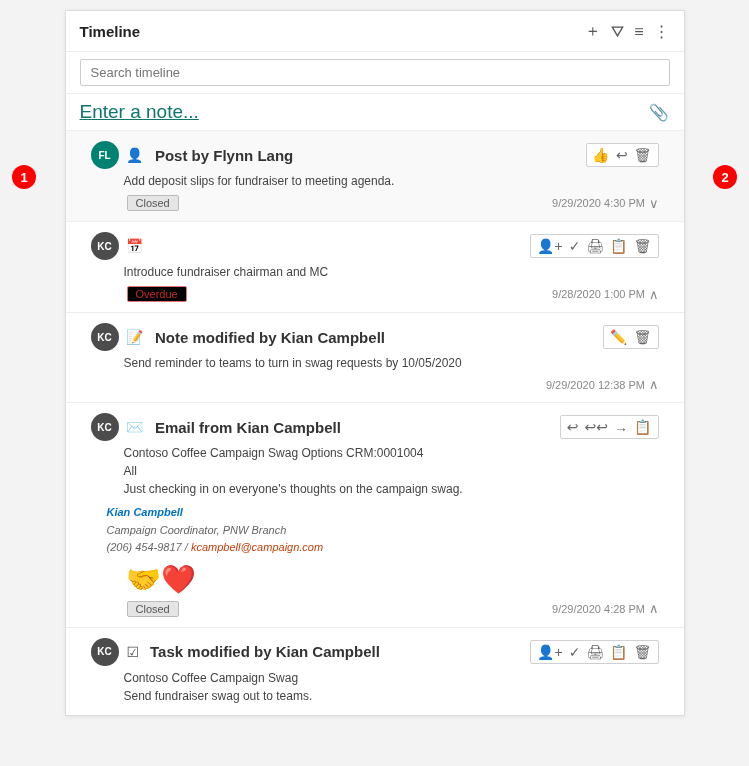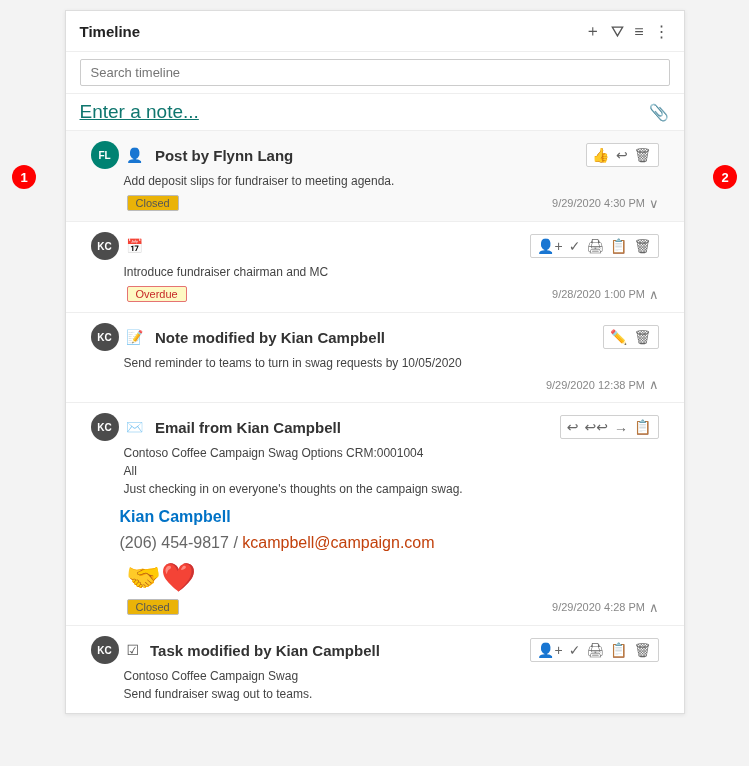--- a/index.html
+++ b/index.html
@@ -157,26 +157,26 @@
       display: inline-block;
       font-size: 11px;
       padding: 1px 8px;
       border-radius: 2px;
       border: 1px solid #bbb;
       color: #555;
     }
     .badge-closed {
       border-color: #bbb;
       color: #555;
-      background: #eab308;
+      background: #e5e5e5;
     }
     .badge-overdue {
       border-color: #e57373;
       color: #c62828;
-      background: #fef9c3;
+      background: #000000;
     }
     .timestamp {
       font-size: 11px;
       color: #888;
       display: flex;
       align-items: center;
       gap: 4px;
     }
     .chevron {
       font-size: 13px;
@@ -195,24 +195,25 @@
       font-size: 13px;
       font-weight: 700;
       display: flex;
       align-items: center;
       justify-content: center;
       z-index: 20;
     }
 
     
     .email-signature {
-      margin-left: 29px;
+      margin-left: 16px;
       margin-top: 6px;
-      font-size: 16px;
+      font-size: 11px;
       line-height: 1.6;
+      font-style: italic;
     }
     .email-signature .name {
       color: #0072c6;
       font-weight: 600;
     }
     .email-signature .role {
       color: #666;
     }
     .email-signature .phone-email {
       color: #666;
@@ -353,20 +354,21 @@
             <span class="action-icon">📋</span>
           </div>
         </div>
         <div class="item-body">
           <div>Contoso Coffee Campaign Swag Options CRM:0001004</div>
           <div>All</div>
           <div>Just checking in on everyone's thoughts on the campaign swag.</div>
         </div>
         <div class="email-signature">
           <div class="name">Kian Campbell</div>
+          <div class="role">Campaign Coordinator, PNW Branch</div>
           <div class="phone-email">
             <span>(206) 454-9817</span>
             <span> / </span>
             <a href="#">kcampbell@campaign.com</a>
           </div>
         </div>
         <div class="email-img">🤝❤️</div>
         <div class="item-footer">
           <span class="badge badge-closed">Closed</span>
           <div class="timestamp">

